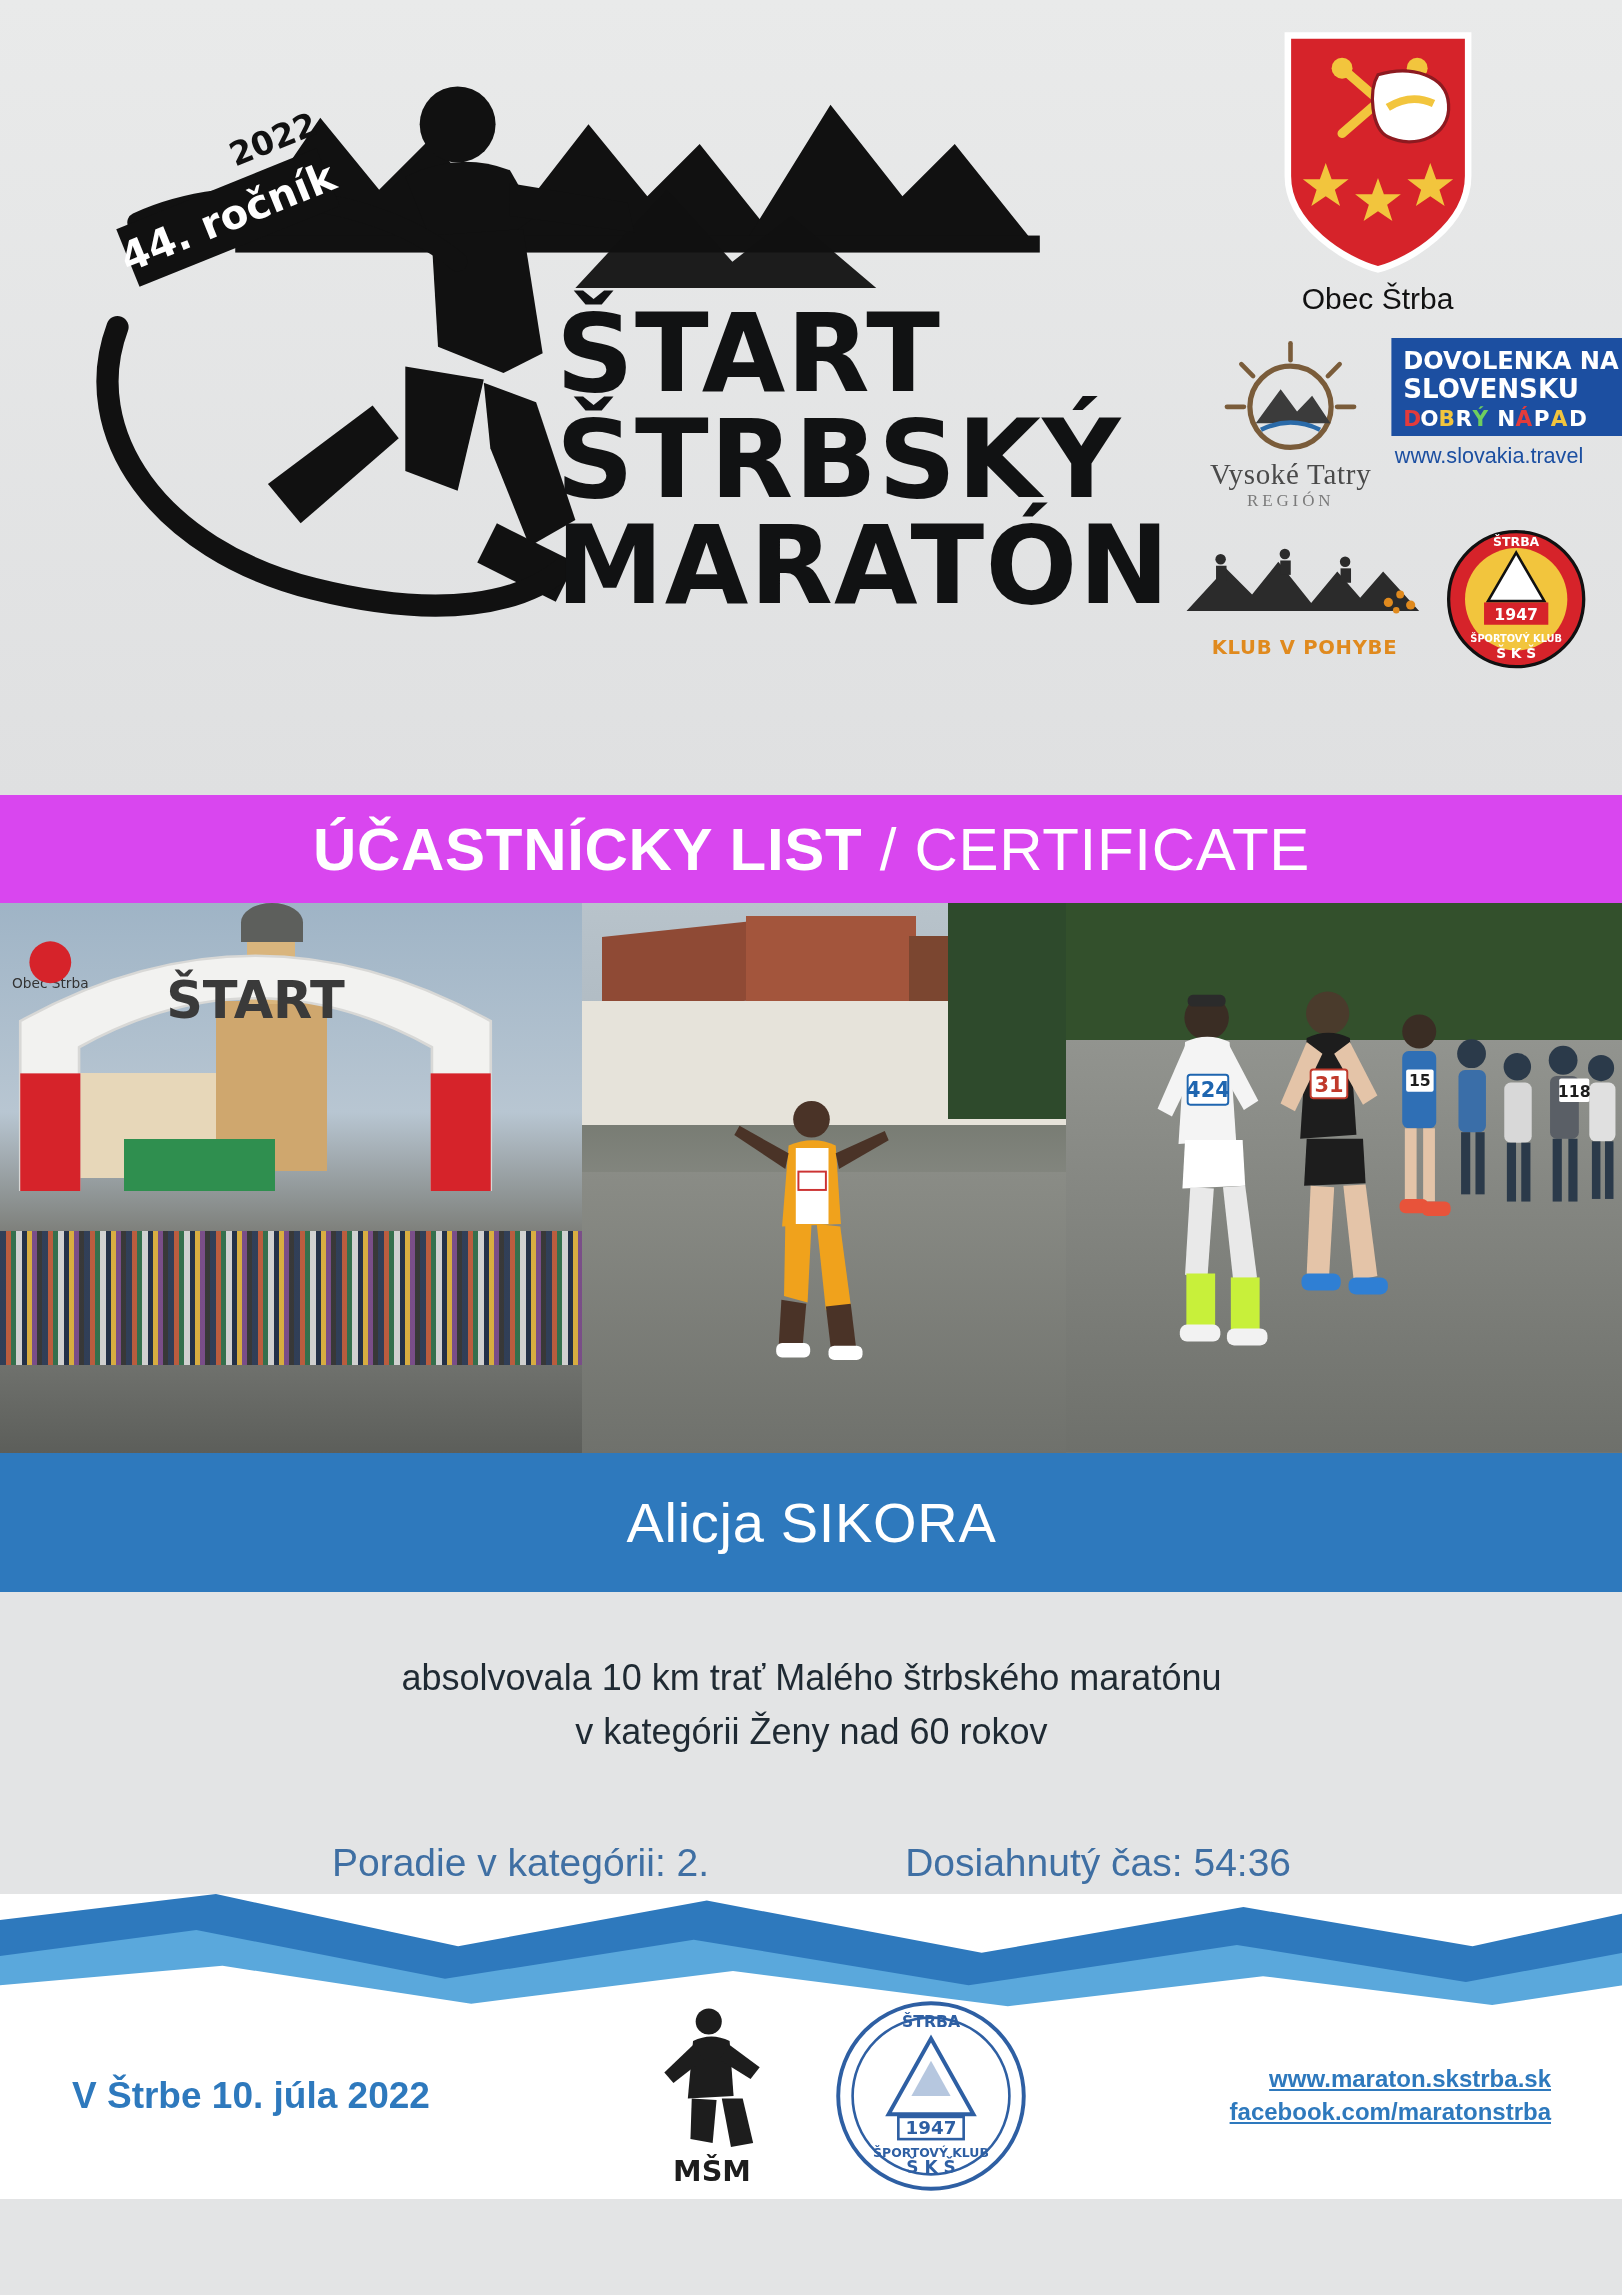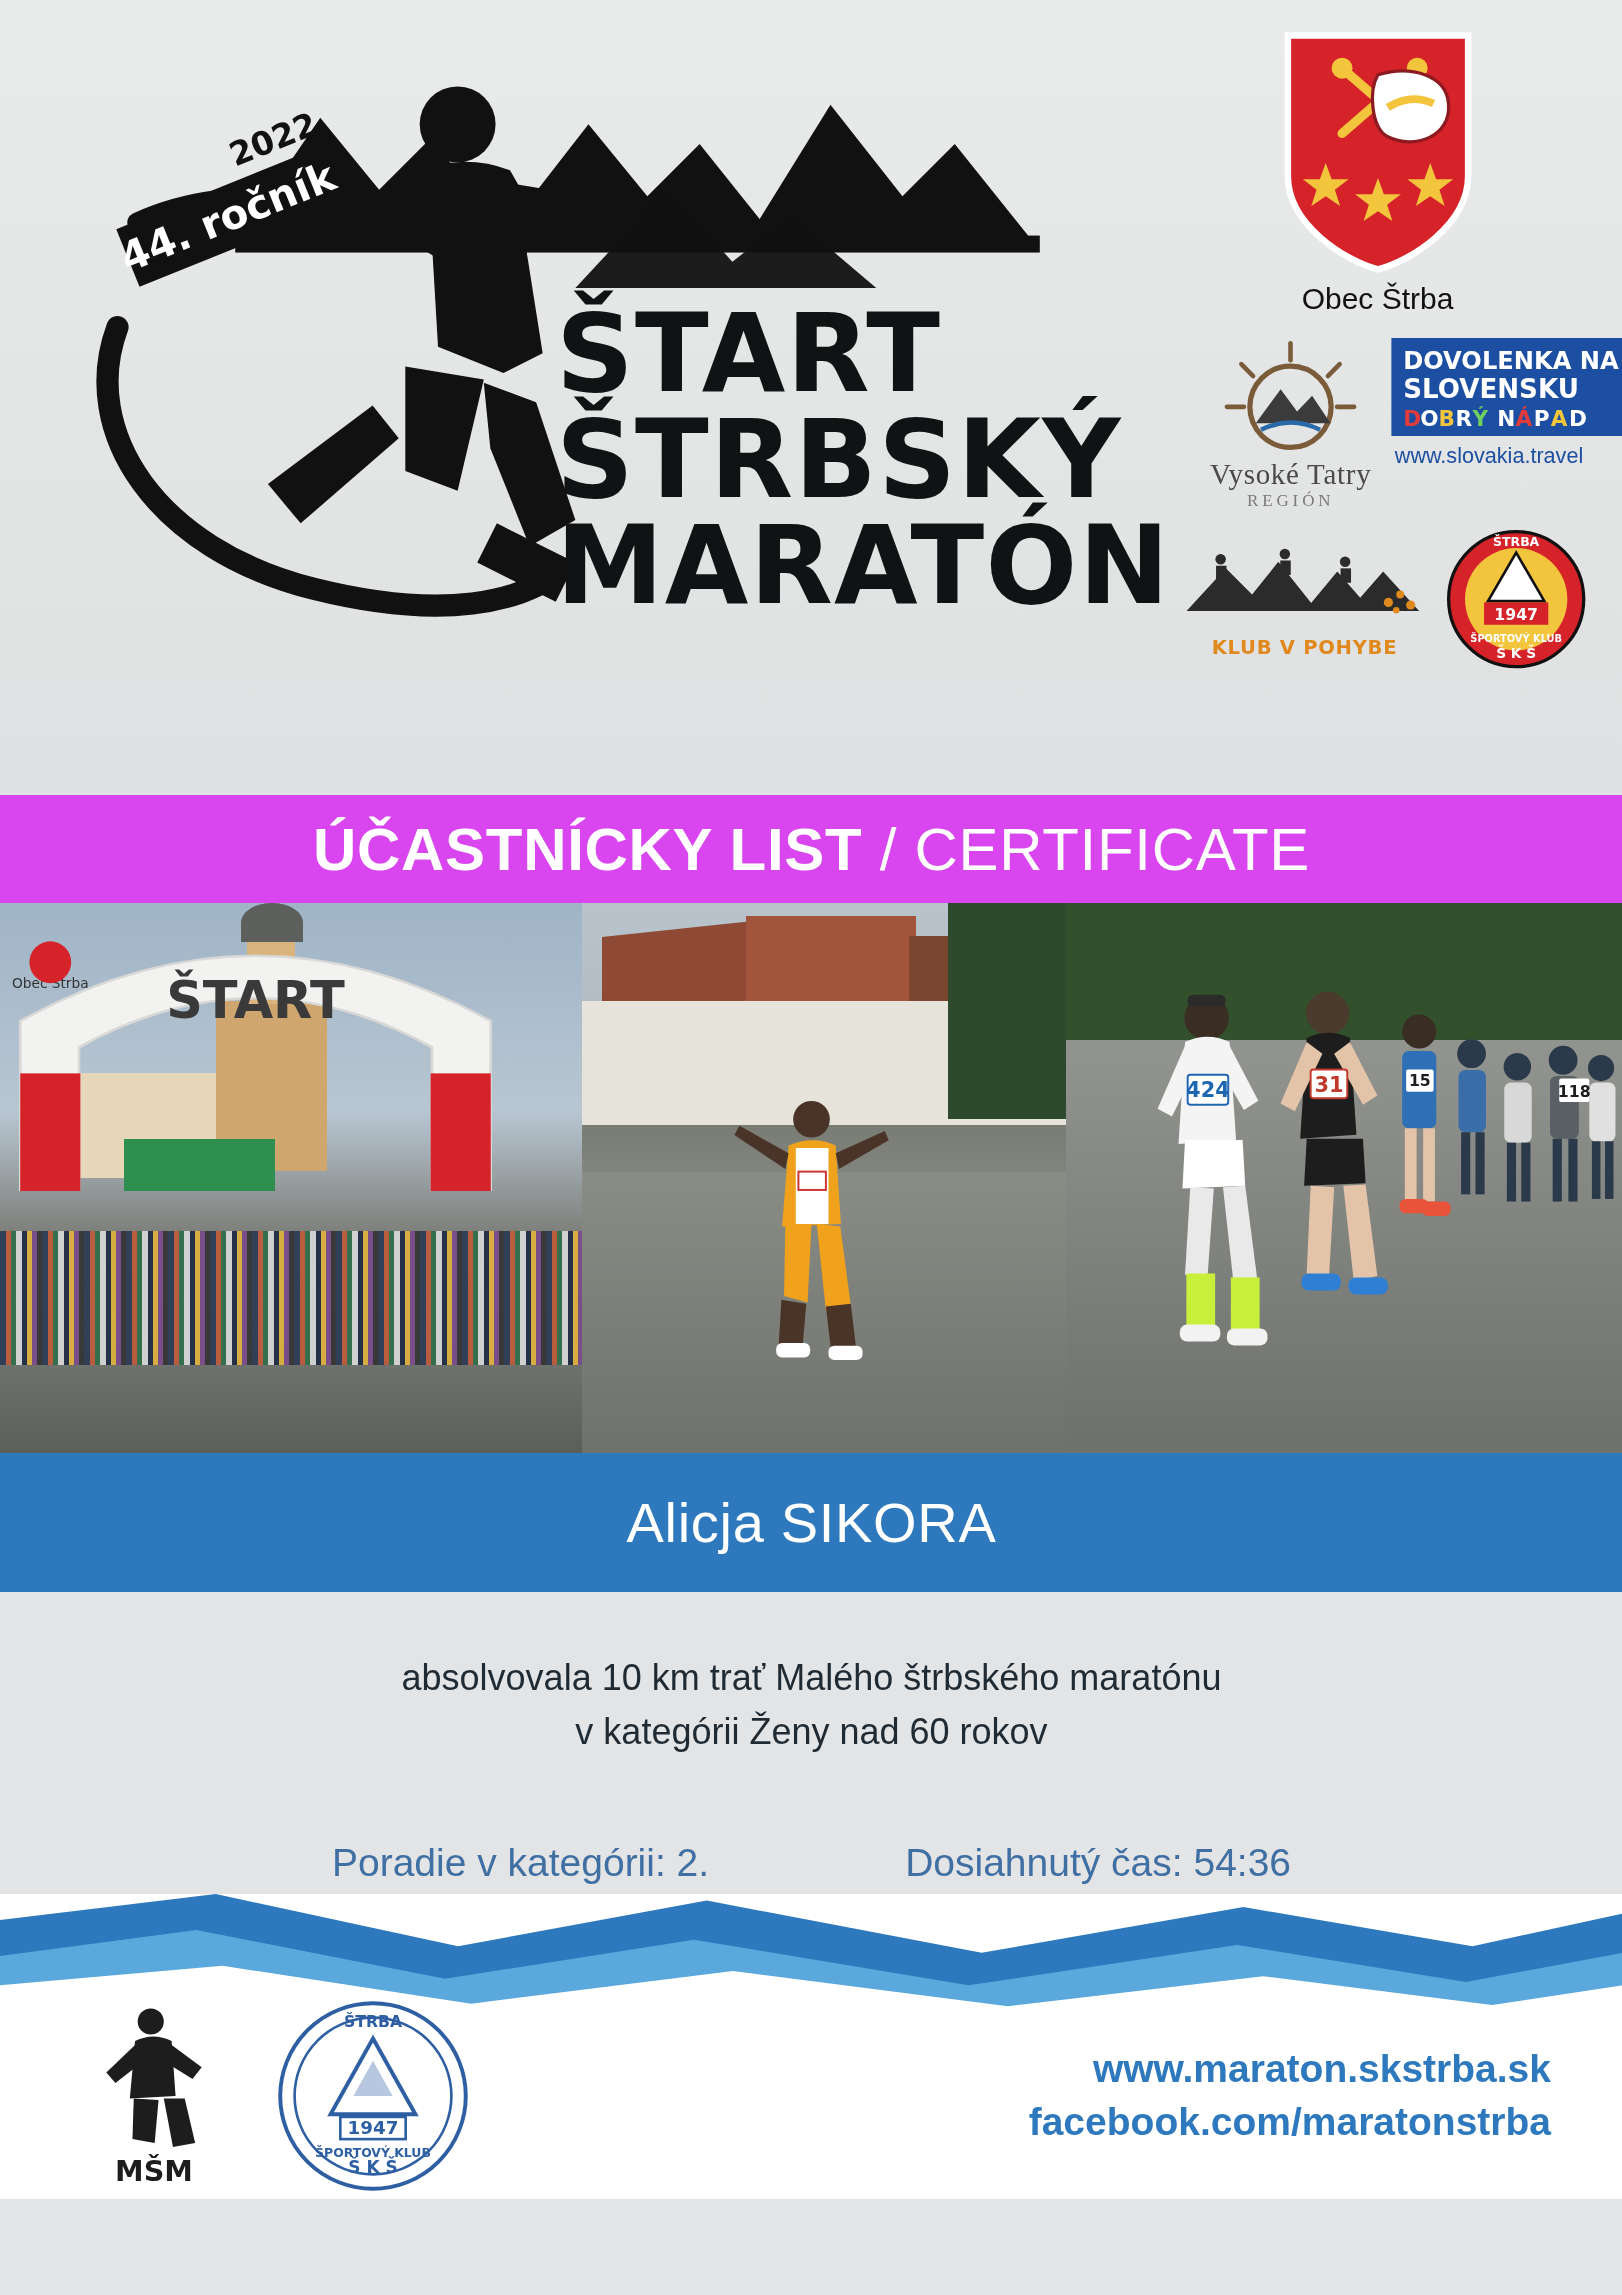--- a/index.html
+++ b/index.html
@@ -247,23 +247,24 @@
   }
   .footer-date {
     font-size: 37px;
     font-weight: 700;
     color: #2e79bd;
     white-space: nowrap;
   }
   .footer-logos { display:flex; align-items:center; gap: 39px; }
   .footer-links { text-align: right; line-height: 1.35; }
   .footer-links div {
-    font-size: 39px;
+    font-size: 24px;
     font-weight: 700;
     color: #2e79bd;
+    text-decoration: underline;
   }
 </style>
 </head>
 <body>
 
 <div class="page">
 
   <div class="header">
 
     <div class="logo-block">
@@ -552,20 +553,21 @@
   </div>
 
   <div class="footer">
     <svg class="waves" viewBox="0 0 2480 190" preserveAspectRatio="none">
       <path d="M0 40 L330 0 L700 80 L1080 10 L1500 90 L1900 20 L2250 80 L2480 30 L2480 190 L0 190 Z" fill="#2e79bd"></path>
       <path d="M0 95 L300 55 L680 130 L1060 70 L1480 140 L1890 78 L2240 135 L2480 90 L2480 190 L0 190 Z" fill="#5aa8dc"></path>
       <path d="M0 140 L340 110 L720 168 L1120 118 L1540 172 L1930 126 L2280 170 L2480 140 L2480 190 L0 190 Z" fill="#ffffff"></path>
     </svg>
 
     <div class="footer-inner">
+      <div class="footer-date">V Štrbe 10. júla 2022</div>
 
       <div class="footer-logos">
         <svg width="164" height="196" viewBox="0 0 250 300">
           <circle cx="120" cy="36" r="20" fill="#1d1d1d"></circle>
           <path d="M96 66 q28 -14 56 0 l6 84 -70 4 Z" fill="#1d1d1d"></path>
           <path d="M94 154 l38 2 -6 66 -34 -6 Z" fill="#1d1d1d"></path>
           <path d="M140 154 l32 0 16 68 -34 6 Z" fill="#1d1d1d"></path>
           <path d="M96 72 l-44 42 14 16 46 -36 Z" fill="#1d1d1d"></path>
           <path d="M152 72 l46 34 -14 18 -48 -30 Z" fill="#1d1d1d"></path>
           <text x="125" y="280" font-family="DejaVu Sans, sans-serif" font-size="44" font-weight="700" fill="#1d1d1d" text-anchor="middle">MŠM</text>

